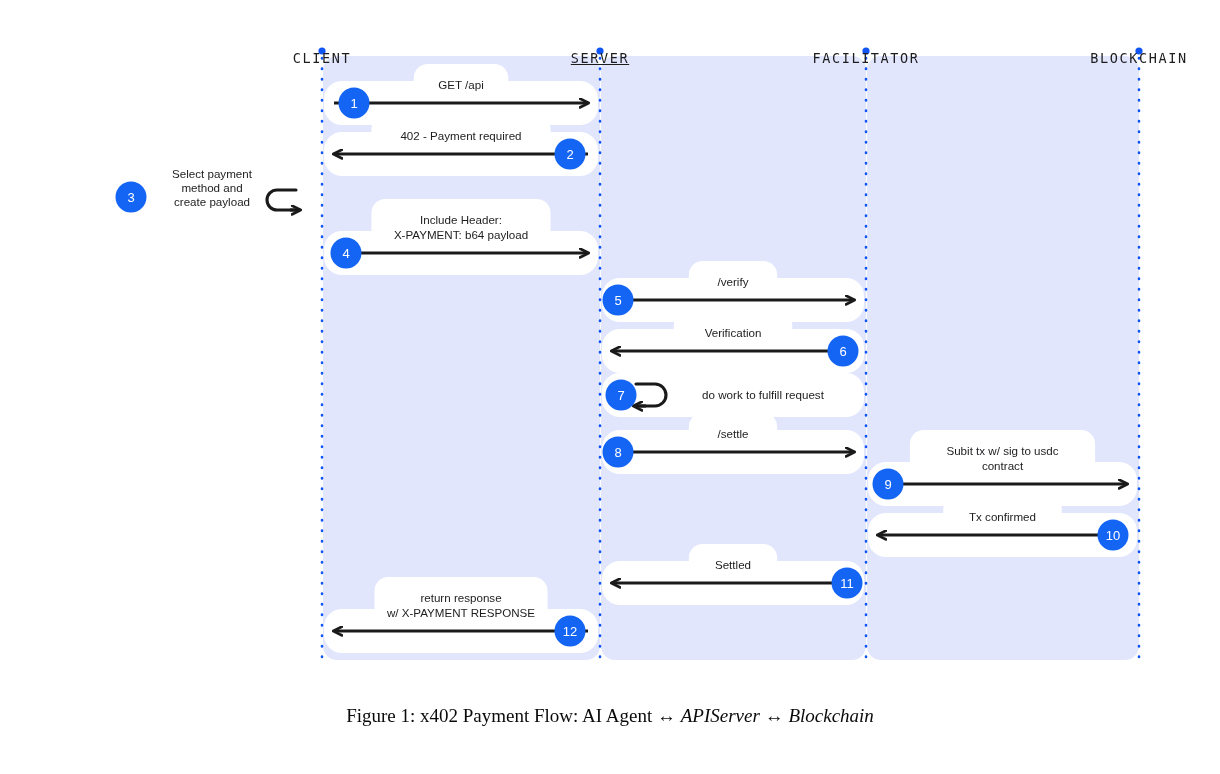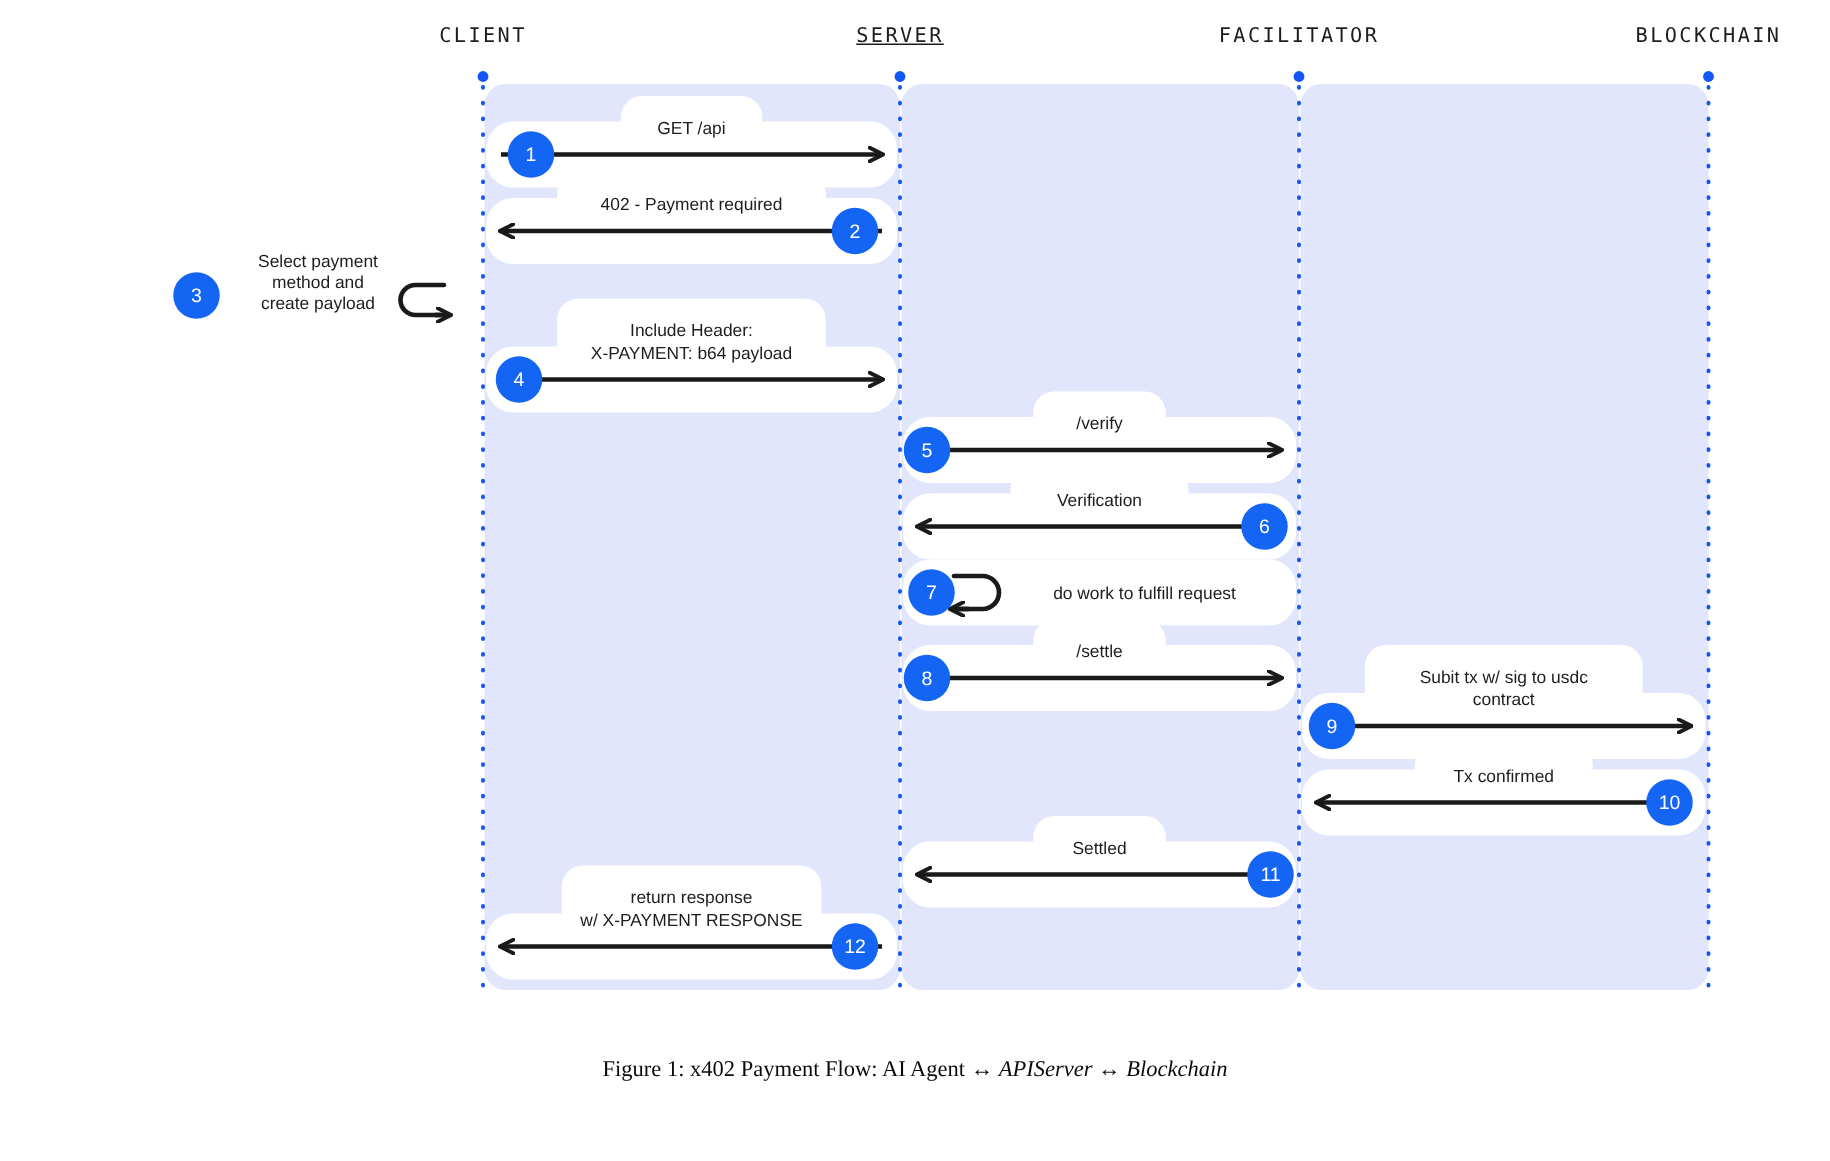--- a/index.html
+++ b/index.html
@@ -8,31 +8,31 @@
   #figure{position:absolute;left:0;top:0;width:1220px;height:774px;}
 
   .lane-header{
     position:absolute;
     font-family:"DejaVu Sans Mono","Liberation Mono",monospace;
     font-size:13.5px;
     letter-spacing:1.6px;
     color:#1d1d1f;
     transform:translateX(-50%);
     white-space:nowrap;
-    top:16px;
+    top:50px;
   }
 
   .caption{
     position:absolute;
     left:0;
     top:705px;
     width:1220px;
     text-align:center;
     font-family:"Liberation Serif","DejaVu Serif",serif;
-    font-size:15px;
+    font-size:19px;
     color:#0a0a0a;
   }
   .caption i{font-style:italic;}
 
   svg{display:block;}
   .msg-label{
     font-family:"Liberation Sans",sans-serif;
     font-size:11.6px;
     fill:#1d1d1f;
   }

